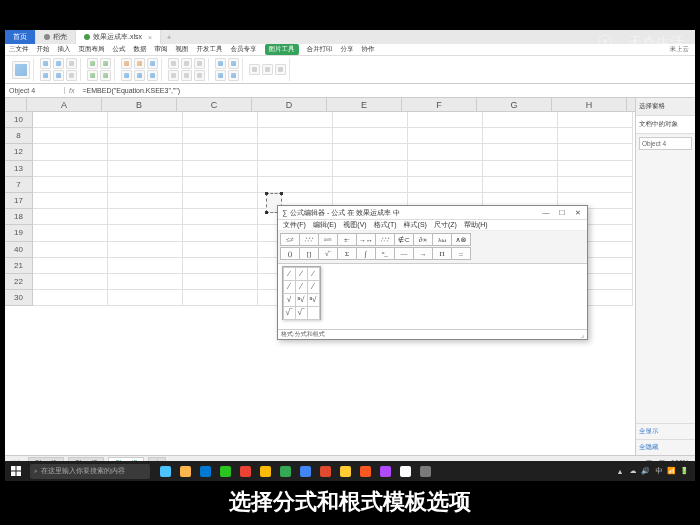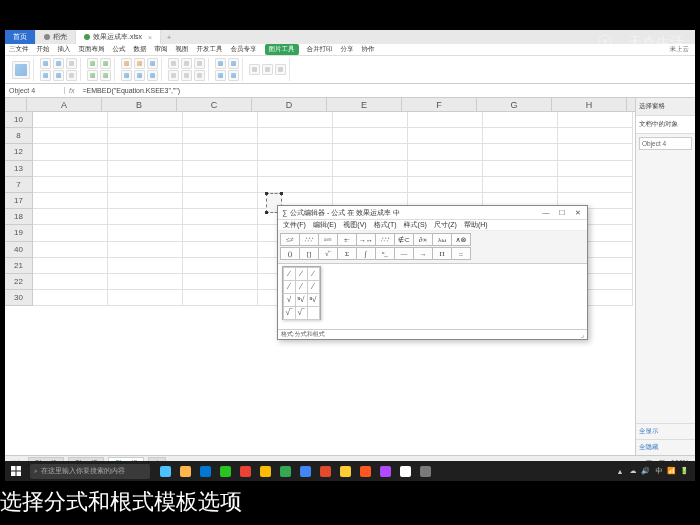--- a/index.html
+++ b/index.html
@@ -1,20 +1,20 @@
 <!DOCTYPE html>
 <html><head>
 <meta charset="utf-8">
 <style>
 *{margin:0;padding:0;box-sizing:border-box;font-family:"Microsoft YaHei",Arial,sans-serif}
 body{width:700px;height:525px;background:#000;overflow:hidden;position:relative}
 .screen{position:absolute;top:30px;left:5px;right:5px;bottom:44px;background:#f0f0f0;display:flex;flex-direction:column}
 .watermark{position:absolute;top:34px;right:16px;color:#fff;font-size:14px;opacity:.45;display:flex;align-items:flex-start;gap:16px}
 .watermark svg{opacity:.7}
-.subtitle{position:absolute;left:0;right:0;bottom:8px;color:#fff;font-size:22px;font-weight:400;text-shadow:0 0 4px #000}
+.subtitle{position:absolute;left:0;right:0;bottom:8px;text-align:center;color:#fff;font-size:22px;font-weight:700;text-shadow:0 0 4px #000}
 
 .titlebar{height:14px;background:#e8e8e8;display:flex;align-items:center;font-size:7px;color:#444}
 .ttab{padding:0 8px;height:100%;display:flex;align-items:center;gap:3px;border-right:1px solid #ddd}
 .ttab.active{background:#2f6fd1;color:#fff}
 .ttab.doc{background:#fff}
 .ttab .dot{width:6px;height:6px;border-radius:50%;background:#888}
 .ttab.doc .dot{background:#4a9b4a}
 .ttab .x{font-size:7px;opacity:.5;margin-left:3px}
 .ttab-plus{padding:0 6px;color:#888}
 

